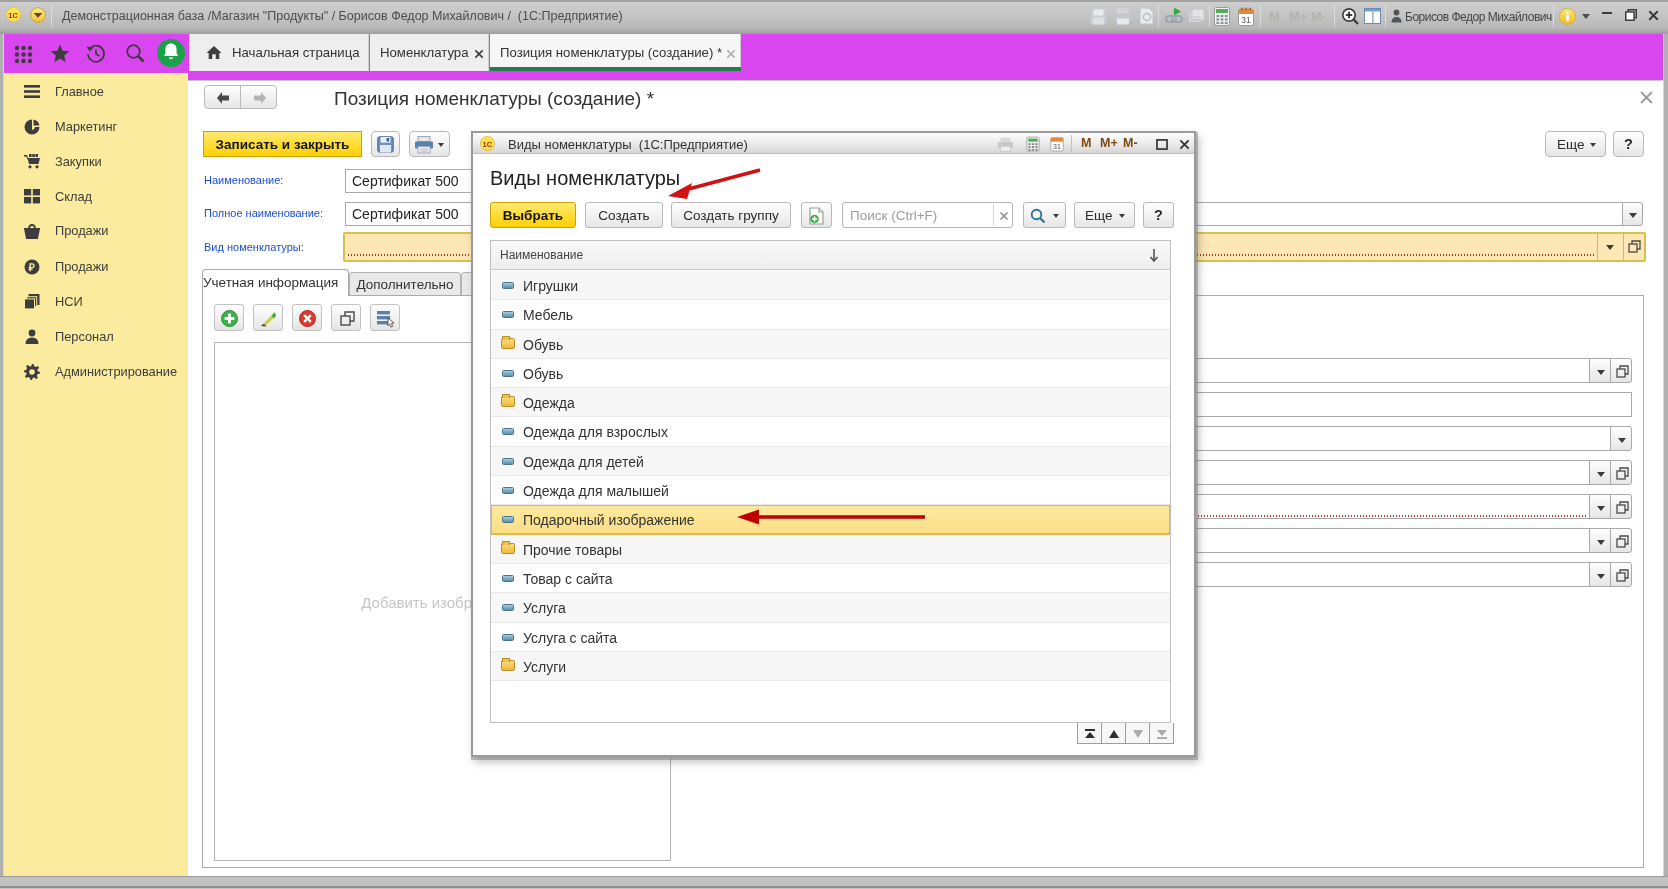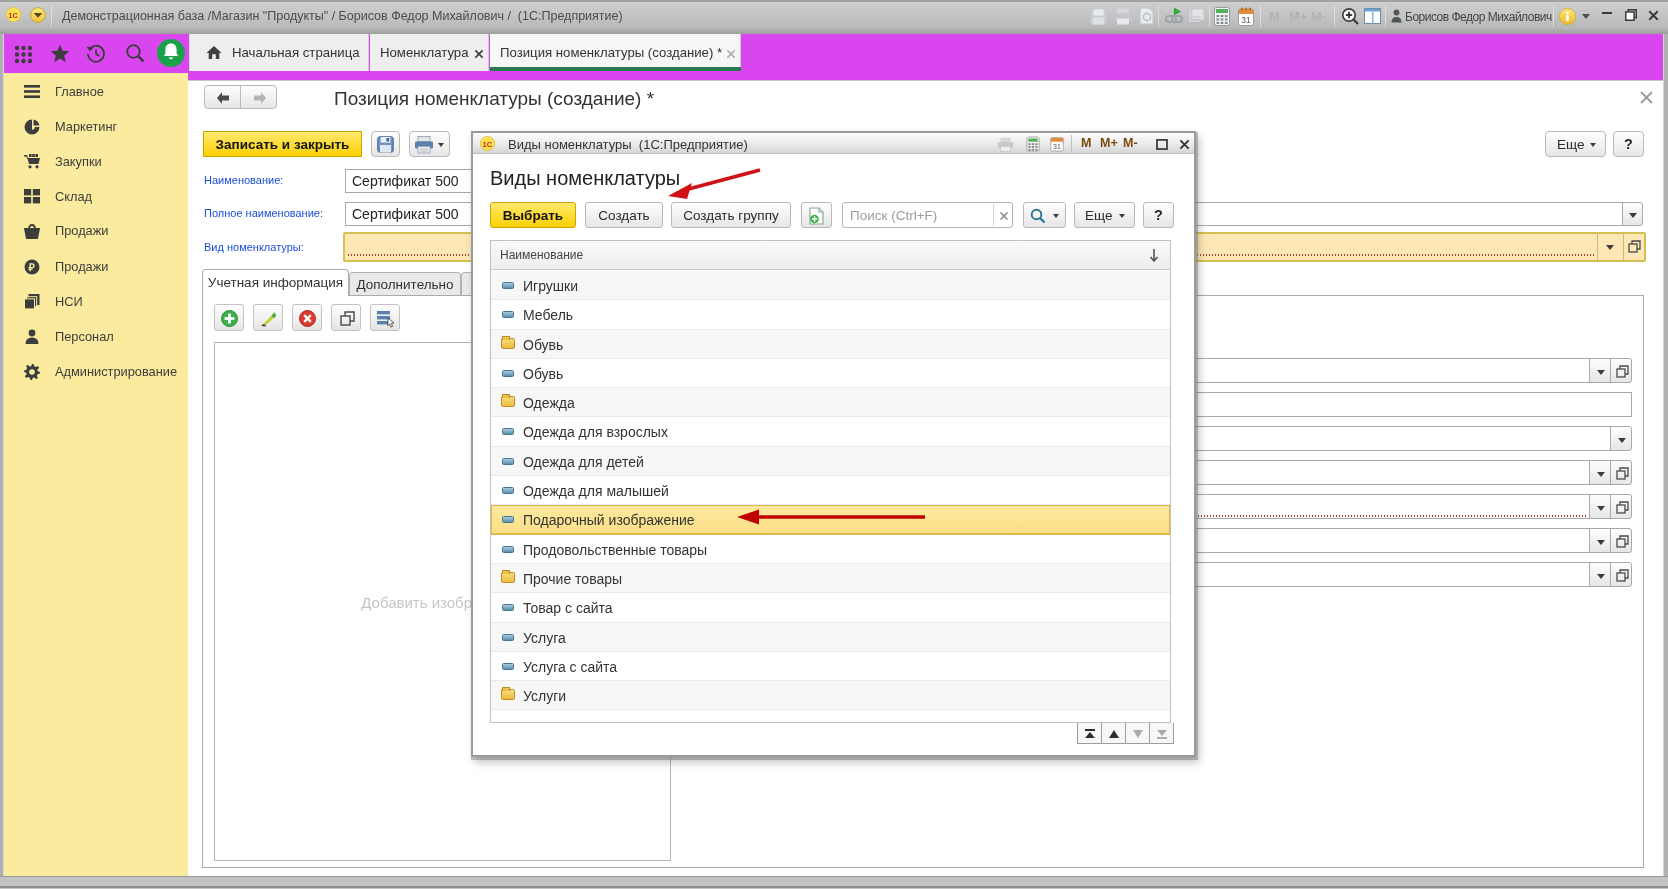--- a/index.html
+++ b/index.html
@@ -326,21 +326,21 @@
 <div class="abs" style="left:343px;top:232px;width:1303px;height:30px;border:2px solid #d6c053;border-radius:2px;background:#fde7b4"></div>
 <div class="reddot" style="left:348px;top:254px;width:1248px"></div>
 <div class="abs" style="left:1597px;top:234px;width:1px;height:26px;background:#cdb977"></div>
 <div class="dd" style="left:1606px;top:245px"></div>
 <div class="abs" style="left:1623px;top:234px;width:1px;height:26px;background:#cdb977"></div>
 <svg class="abs" style="left:1628px;top:240px" width="13" height="13" viewBox="0 0 13 13">
       <rect x="1" y="4" width="8" height="8" fill="none" stroke="#4a4a4a" stroke-width="1.3"></rect>
       <path d="M4 4 L4 1 L12 1 L12 9 L9 9" fill="none" stroke="#4a4a4a" stroke-width="1.3"></path>
     </svg>
 
-<div class="abs" style="left:202px;top:269px;width:147px;height:27px;background:#fff;border:1px solid #ababab;border-bottom:none;border-radius:4px 4px 0 0;font-size:13.5px;color:#333;text-align:center;line-height:26px">Учетная информация</div>
+<div class="abs" style="left:202px;top:269px;width:147px;height:27px;background:#fff;border:1px solid #ababab;border-bottom:none;border-radius:4px 4px 0 0;font-size:13.5px;color:#333;line-height:26px">Учетная информация</div>
 <div class="abs" style="left:349px;top:272px;width:112px;height:24px;background:#e9e9e9;border:1px solid #b4b4b4;border-bottom:none;border-radius:4px 4px 0 0;font-size:13.5px;color:#333;text-align:center;line-height:23px">Дополнительно</div>
 <div class="abs" style="left:461px;top:272px;width:16px;height:24px;background:#e9e9e9;border:1px solid #b4b4b4;border-bottom:none;border-radius:4px 4px 0 0"></div>
 
 <div class="abs" style="left:202px;top:295px;width:1442px;height:573px;border:1px solid #ababab;background:#fff"></div>
 <div class="abs" style="left:203px;top:295px;width:145px;height:2px;background:#fff"></div>
 
 <div class="fbtn" style="left:214px;top:304px;width:30px;height:27px">
  <svg class="abs" style="left:6px;top:5px" width="17" height="17" viewBox="0 0 17 17">
         <circle cx="8.5" cy="8.5" r="8" fill="#3fae4c"></circle>
         <circle cx="8.5" cy="8.5" r="8" fill="none" stroke="#2e8e3a"></circle>
@@ -550,24 +550,20 @@
             <div class="ic-el"></div>
             <div class="t">Одежда для детей</div>
           </div>
   <div class="row" style="border-bottom:1px solid #e9e9e9">
             <div class="ic-el"></div>
             <div class="t">Одежда для малышей</div>
           </div>
   <div class="row" style="background:linear-gradient(#fce9a0,#fbdf85);box-shadow:inset 0 0 0 1px #dfb94b;border-bottom:1px solid #dfb94b">
             <div class="ic-el"></div>
             <div class="t">Подарочный изображение</div>
-          </div>
-  <div class="row" style="border-bottom:1px solid #e9e9e9">
-            <div class="ic-el"></div>
-            <div class="t">Продовольственные товары</div>
           </div>
   <div class="row odd" style="border-bottom:1px solid #e9e9e9">
             <div class="ic-fld"></div>
             <div class="t">Прочие товары</div>
           </div>
   <div class="row" style="border-bottom:1px solid #e9e9e9">
             <div class="ic-el"></div>
             <div class="t">Товар с сайта</div>
           </div>
   <div class="row odd" style="border-bottom:1px solid #e9e9e9">

